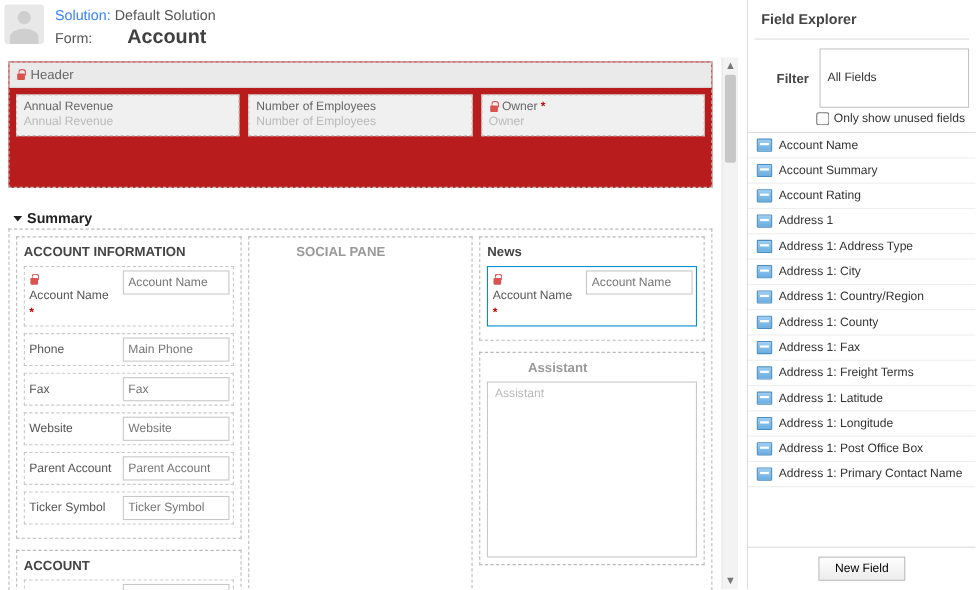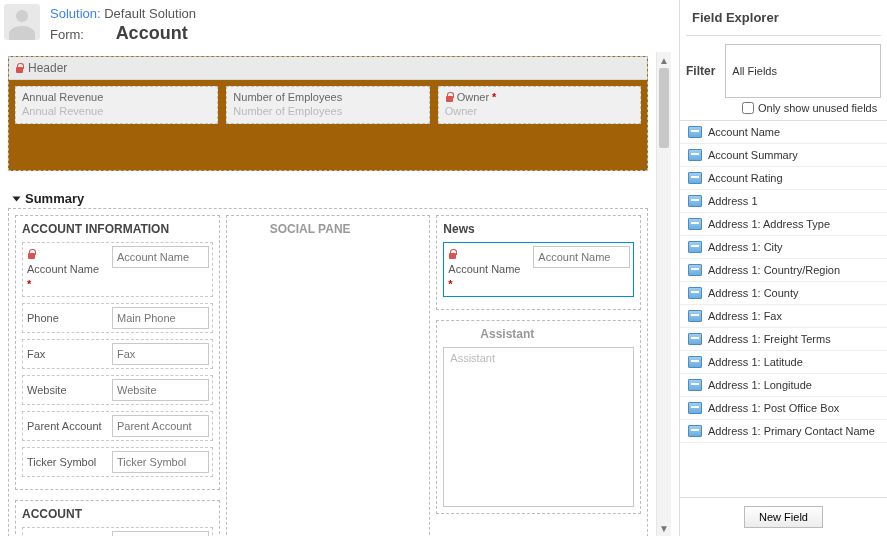--- a/index.html
+++ b/index.html
@@ -94,21 +94,21 @@
   top: 16px;
   left: 2px; right: 2px;
   height: 80px;
   background: #c7c7c7;
   border-radius: 2px;
 }
 
 
 .hdr-section {
   border: 1px dashed #bbb;
-  background: #a16207;
+  background: #b91c1c;
   padding: 0;
   margin: 4px 4px 12px 4px;
 }
 .hdr-bar {
   background: #eaeaea;
   border-bottom: 1px solid #d7d7d7;
   padding: 4px 6px;
   color: #666;
   display: flex;
   align-items: center;
@@ -261,21 +261,21 @@
   padding: 10px 12px;
   font-size: 13px;
 }
 .fe-divider { border-top: 1px solid #ddd; margin: 0 6px; }
 .fe-filter-row {
   display: flex;
   align-items: center;
   gap: 10px;
   padding: 8px 6px 4px 6px;
 }
-.fe-filter-row .flt-label { color: #444; font-weight: 700; font-size: 12px; }
+.fe-filter-row .flt-label { color: #444; font-weight: 700; font-size: 12px; margin-left: 20px; }
 .fe-filter-row .flt-select {
   flex: 1;
   border: 1px solid #c5c5c5;
   padding: 20px 6px;
   font-size: 11px;
   color: #333;
   background: #fff;
 }
 .fe-chk-row {
   padding: 0 6px 6px 62px;

